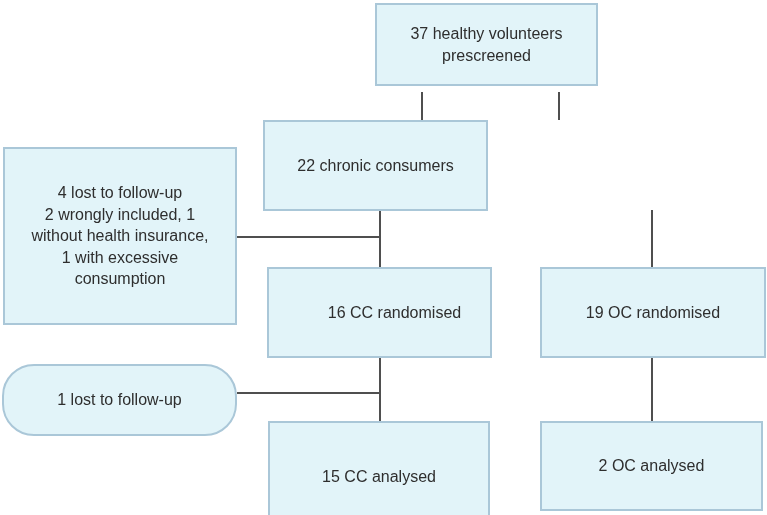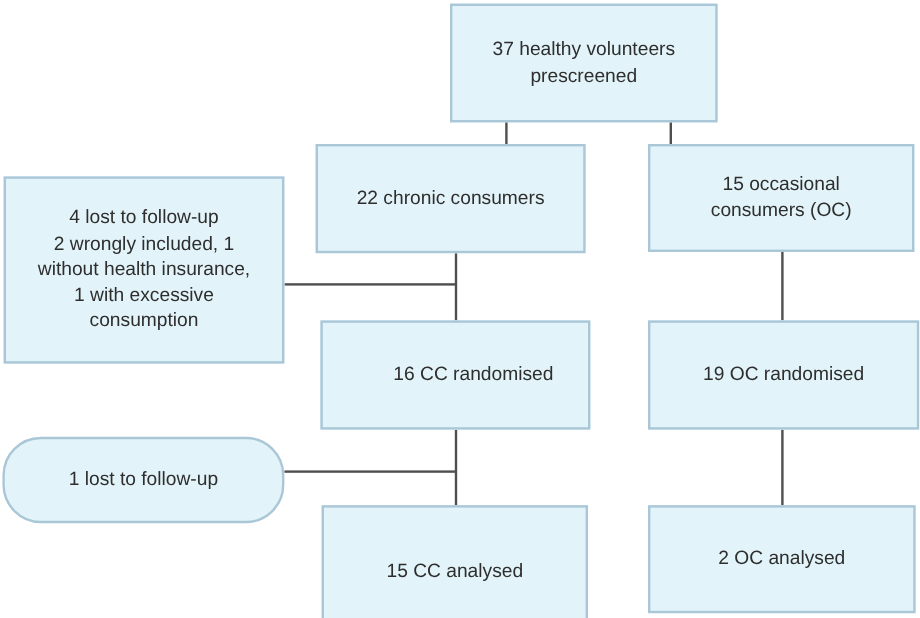--- a/index.html
+++ b/index.html
@@ -28,24 +28,24 @@
     justify-content: center;
     text-align: center;
     white-space: pre-line;
     padding: 2px 6px;
   }
   .edge {
     position: absolute;
     background: var(--line, #4f4f4f);
   }
   
-  #node-prescreened   { left: 375px; top: 3px;   width: 223px; height: 99px; }
+  #node-prescreened   { left: 375px; top: 3px;   width: 223px; height: 83px; }
   #node-chronic       { left: 263px; top: 120px; width: 225px; height: 91px; }
   #node-occasional    { left: 540px; top: 120px; width: 222px; height: 90px; }
-  #node-cc-excluded   { left: 3px;   top: 147px; width: 234px; height: 156px; }
+  #node-cc-excluded   { left: 3px;   top: 147px; width: 234px; height: 178px; }
   #node-cc-randomised { left: 267px; top: 267px; width: 225px; height: 91px; padding-left: 36px; }
   #node-oc-randomised { left: 540px; top: 267px; width: 226px; height: 91px; }
   #node-cc-lost       { left: 2px;   top: 364px; width: 235px; height: 72px; border-radius: 32px; }
   #node-cc-analysed   { left: 268px; top: 421px; width: 222px; height: 112px; }
   #node-oc-analysed   { left: 540px; top: 421px; width: 223px; height: 90px; }
   
   #edge-top-left      { left: 421px; top: 92px;  width: 2px;   height: 28px; }
   #edge-top-right     { left: 558px; top: 92px;  width: 2px;   height: 28px; }
   #edge-cc-1          { left: 379px; top: 211px; width: 2px;   height: 56px; }
   #edge-oc-1          { left: 651px; top: 210px; width: 2px;   height: 57px; }
@@ -66,22 +66,20 @@
   <div class="edge" id="edge-excluded"></div>
   <div class="edge" id="edge-cc-2"></div>
   <div class="edge" id="edge-oc-2"></div>
   <div class="edge" id="edge-lost"></div>
 
   <div class="node" id="node-prescreened">37 healthy volunteers
 prescreened</div>
 
   <div class="node" id="node-chronic">22 chronic consumers</div>
 
-  <div class="node" id="node-occasional">15 occasional
-consumers (OC)</div>
 
   <div class="node" id="node-cc-excluded">4 lost to follow-up
 2 wrongly included, 1
 without health insurance,
 1 with excessive
 consumption</div>
 
   <div class="node" id="node-cc-randomised">16 CC randomised</div>
 
   <div class="node" id="node-oc-randomised">19 OC randomised</div>

